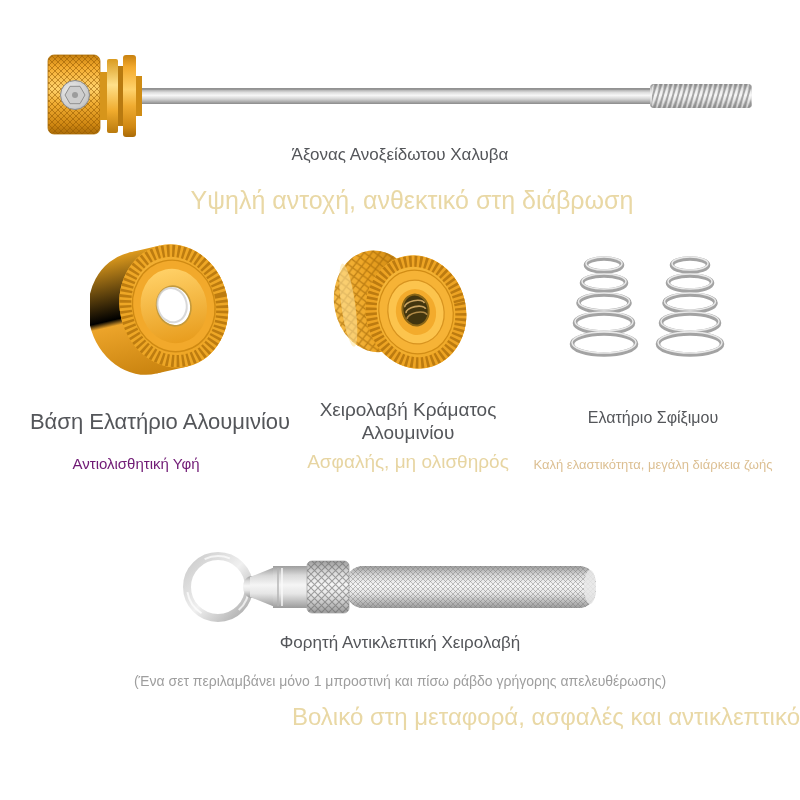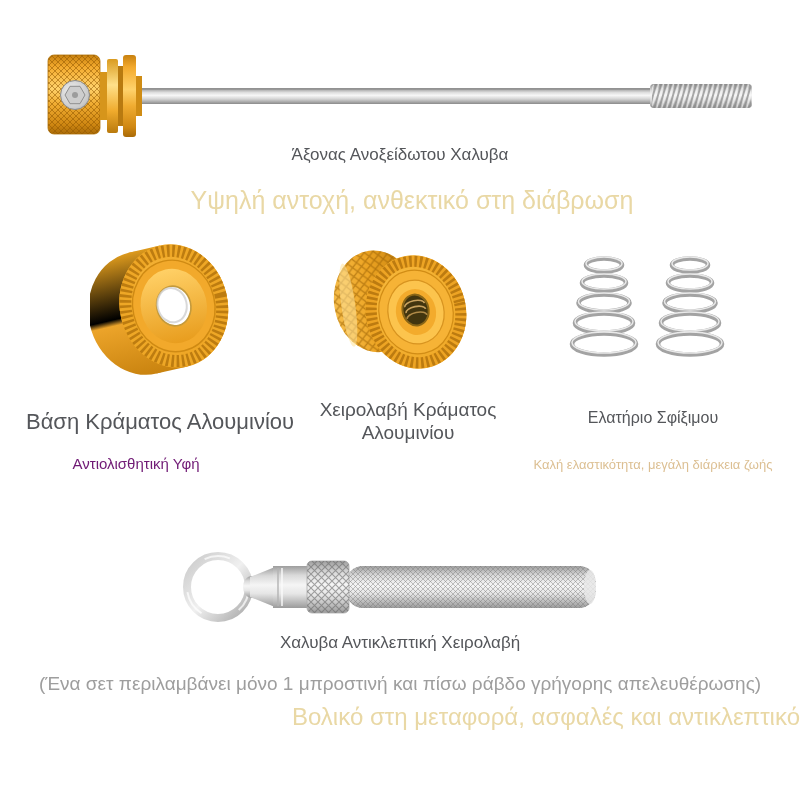--- a/index.html
+++ b/index.html
@@ -13,21 +13,21 @@
   .tagline{color:#e9d8a5;}
   #axle-caption{left:0;width:800px;top:144px;font-size:17px;line-height:21px;}
   #axle-tagline{left:12px;width:800px;top:185px;font-size:25px;line-height:30px;}
   #part1-label{left:0;width:320px;top:409px;font-size:22px;line-height:26px;}
   #part2-label{left:308px;width:200px;top:398px;font-size:19px;line-height:23px;}
   #part3-label{left:523px;width:260px;top:404px;font-size:16px;line-height:28px;}
   #part1-sub{left:0;width:272px;top:455px;font-size:15px;color:#701a75;}
   #part2-sub{left:304px;width:208px;top:451px;font-size:19px;color:#e7d5a2;}
   #part3-sub{left:518px;width:270px;top:457px;font-size:13px;color:#dcbf92;text-align:center;}
   #handle-caption{left:0;width:800px;top:632px;font-size:17px;line-height:21px;}
-  #handle-note{left:0;width:800px;top:673px;font-size:19px;color:#9e9e9e;}
+  #handle-note{left:0;width:800px;top:673px;font-size:14px;color:#9e9e9e;}
   #handle-tagline{left:0;width:800px;top:702px;font-size:24px;line-height:29px;text-align:right;}
   #axle-illus{left:40px;top:50px;width:720px;height:92px;}
   #washer-illus{left:90px;top:237px;width:150px;height:143px;}
   #nut-illus{left:326px;top:233px;width:144px;height:152px;}
   #springs-illus{left:562px;top:251px;width:172px;height:122px;}
   #handle-illus{left:178px;top:539px;width:430px;height:92px;}
 </style>
 </head>
 <body>
 
@@ -190,24 +190,25 @@
           <ellipse cx="128" cy="14" rx="18" ry="6.5"></ellipse>
             <ellipse cx="128" cy="32" rx="22" ry="7.5"></ellipse>
           <ellipse cx="128" cy="52" rx="25.5" ry="8.5"></ellipse>
             <ellipse cx="128" cy="72" rx="29" ry="9.5"></ellipse>
           <ellipse cx="128" cy="93" rx="32" ry="10.5"></ellipse>
         </g>
       </g>
     </svg>
   </div>
 
-  <div class="txt caption" id="part1-label">Βάση Κράματος Αλουμινίου</div>
+  <div class="txt caption" id="part1-label">Βάση Ελατήριο Αλουμινίου</div>
   <div class="txt caption" id="part2-label">Χειρολαβή Κράματος Αλουμινίου</div>
   <div class="txt caption" id="part3-label">Ελατήριο Σφίξιμου</div>
   <div class="txt" id="part1-sub">Αντιολισθητική Υφή</div>
+  <div class="txt" id="part2-sub">Ασφαλής, μη ολισθηρός</div>
   <div class="txt" id="part3-sub">Καλή ελαστικότητα, μεγάλη διάρκεια ζωής</div>
 
   <div class="illus" id="handle-illus">
     <svg width="430" height="92" viewBox="0 0 430 92" xmlns="http://www.w3.org/2000/svg">
       <defs>
         <linearGradient id="silverV" x1="0" y1="0" x2="0" y2="1">
           <stop offset="0" stop-color="#9d9d9d"></stop>
             <stop offset="0.22" stop-color="#d9d9d9"></stop>
           <stop offset="0.45" stop-color="#f5f5f5"></stop>
             <stop offset="0.66" stop-color="#e6e6e6"></stop>
@@ -232,17 +233,17 @@
       <rect x="95" y="27" width="34" height="42" fill="url(#silverV)"></rect>
       <line x1="100" y1="29" x2="100" y2="67" stroke="#b3b3b3" stroke-width="1.4"></line>
       <line x1="104" y1="29" x2="104" y2="67" stroke="#fbfbfb" stroke-width="1.4"></line>
       <rect x="168" y="27" width="250" height="42" rx="17" fill="url(#silverV)"></rect>
       <rect x="168" y="27" width="250" height="42" rx="17" fill="url(#ksilverFine)"></rect>
       <ellipse cx="412" cy="48" rx="6" ry="17" fill="#e8e8e8" opacity="0.85"></ellipse>
       <rect x="129" y="22" width="42" height="52" rx="5" fill="url(#silverV)" stroke="#ababab" stroke-width="0.8"></rect>
       <rect x="129" y="22" width="42" height="52" rx="5" fill="url(#ksilver)"></rect>
     </svg>
   </div>
-  <div class="txt caption" id="handle-caption">Χαλυβα Αντικλεπτική Χειρολαβή</div>
+  <div class="txt caption" id="handle-caption">Φορητή Αντικλεπτική Χειρολαβή</div>
   <div class="txt" id="handle-note">(Ένα σετ περιλαμβάνει μόνο 1 μπροστινή και πίσω ράβδο γρήγορης απελευθέρωσης)</div>
   <div class="txt tagline" id="handle-tagline">Βολικό στη μεταφορά, ασφαλές και αντικλεπτικό</div>
 
 </div>
 
 </body></html>

